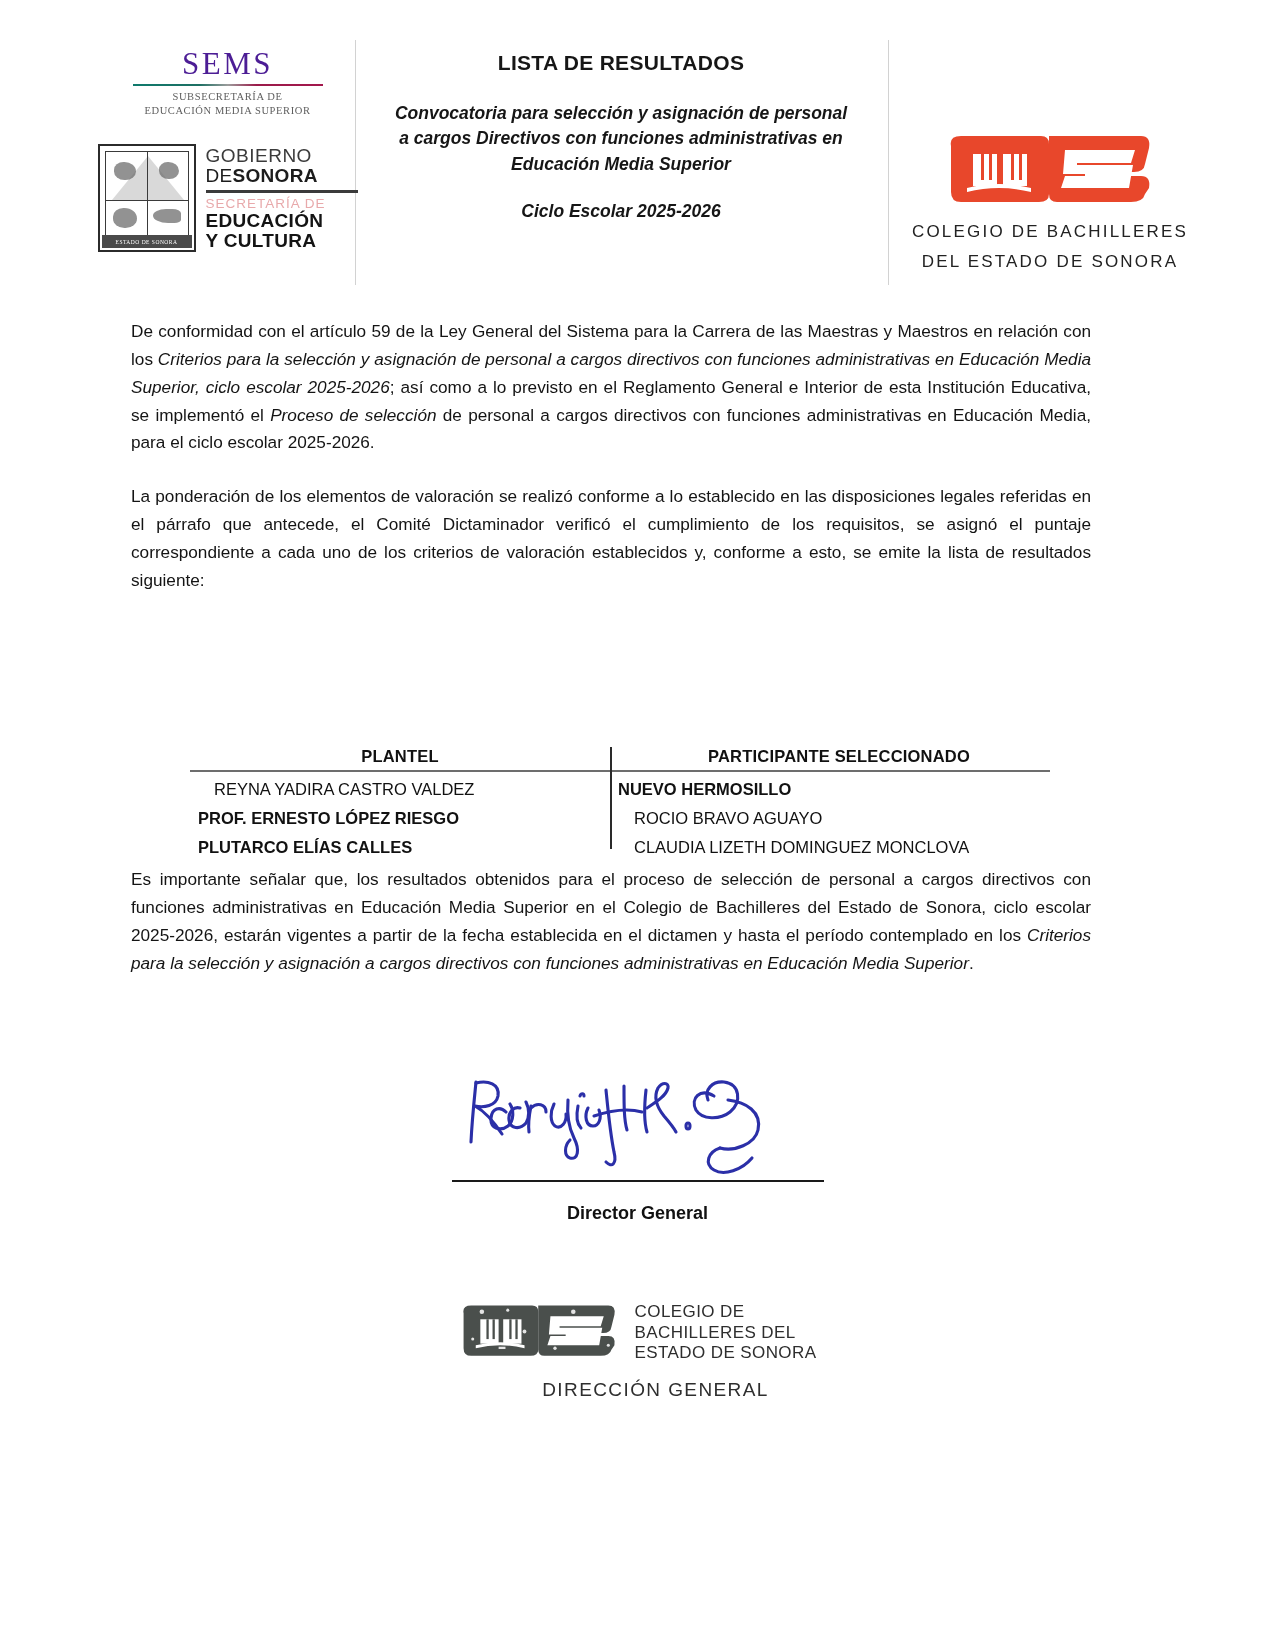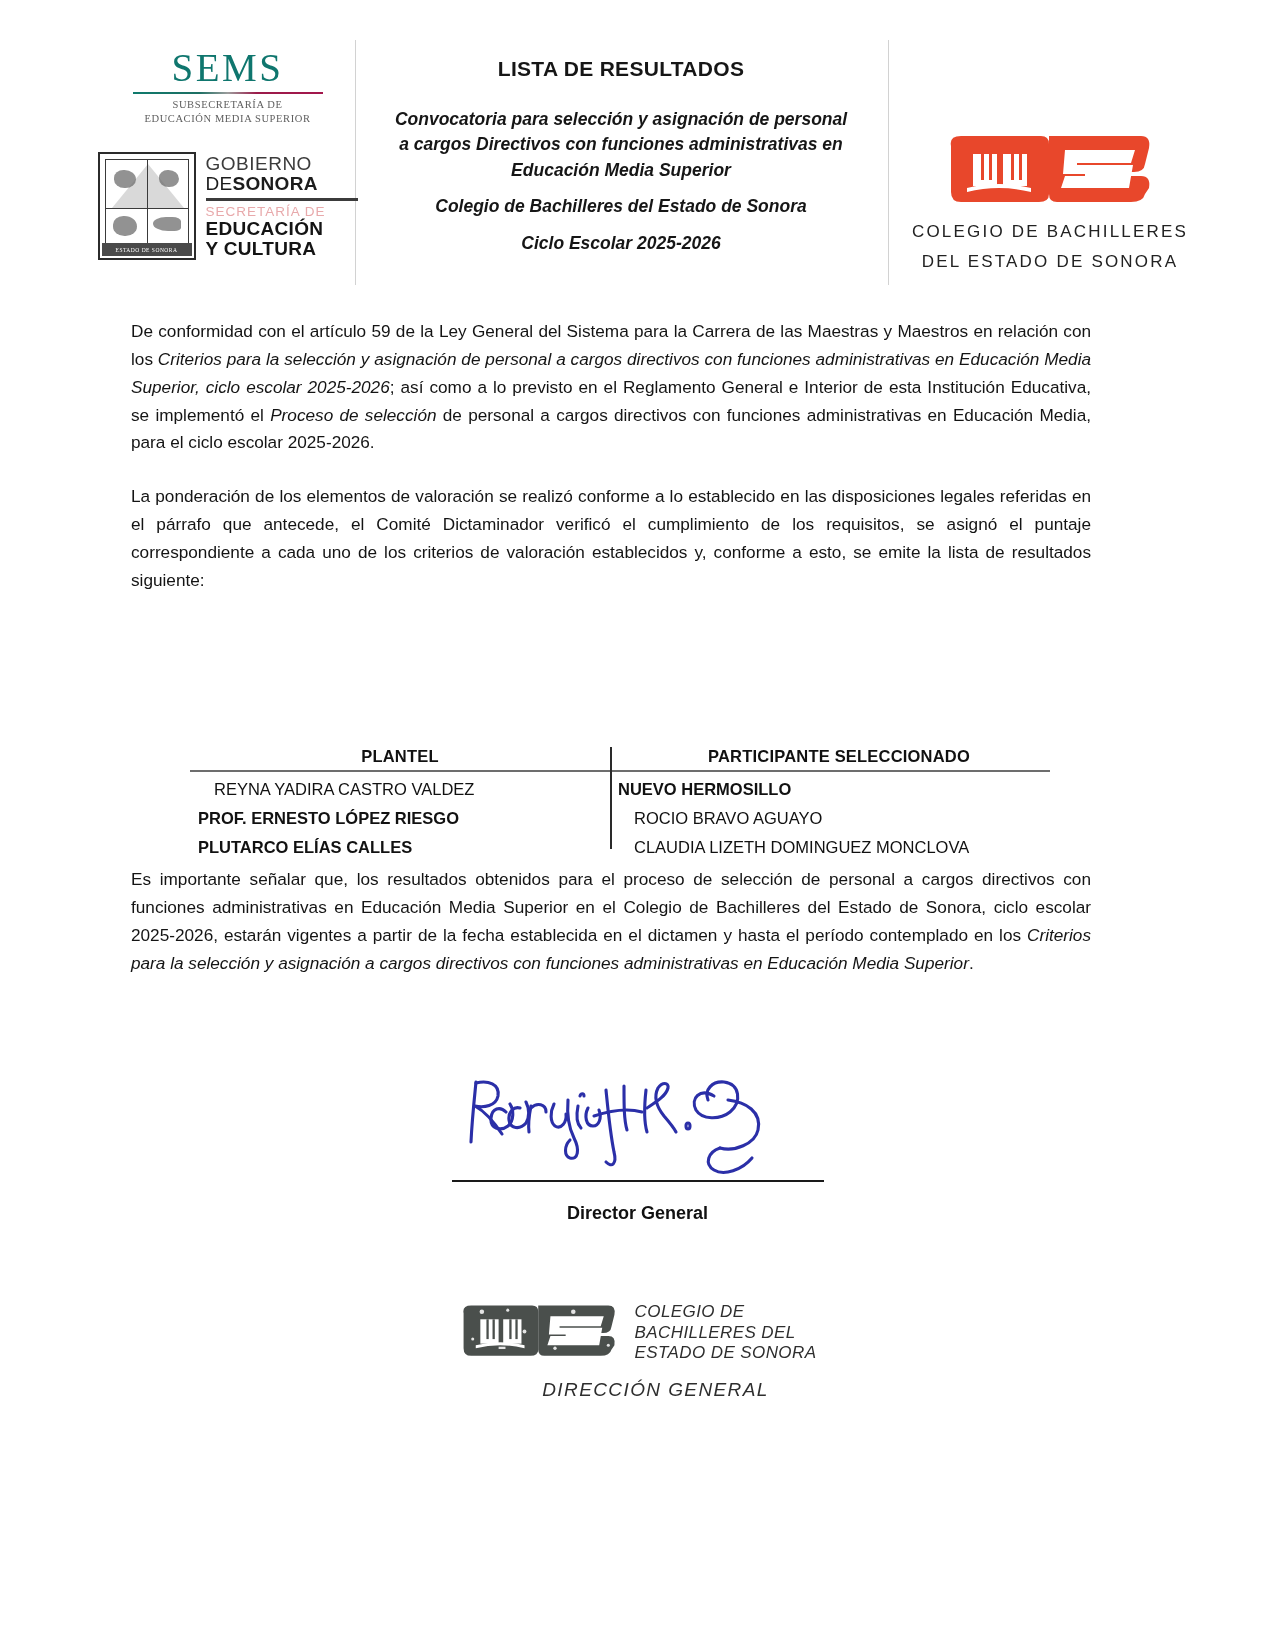--- a/index.html
+++ b/index.html
@@ -35,23 +35,23 @@
     display: flex;
     flex-direction: column;
     align-items: center;
   }
   .sems-block {
     text-align: center;
     width: 215px;
   }
   .sems-word {
     font-family: "Liberation Serif", serif;
-    font-size: 39px;
+    font-size: 31px;
     letter-spacing: 2.5px;
-    color: #0f766e;
+    color: #4c1d95;
     line-height: 1;
   }
   .sems-rule {
     width: 190px;
     height: 2px;
     margin: 5px auto 4px auto;
     background: linear-gradient(to right, #0f7a6c 0%, #1d6f63 35%, #9c9c9c 50%, #9b1b4a 65%, #a3174c 100%);
   }
   .sems-sub {
     font-family: "Liberation Serif", serif;
@@ -140,21 +140,21 @@
     top: 40px;
     height: 245px;
     width: 1px;
     background: #d2d2d2;
   }
   .hdr-div.left  { left: 355px; }
   .hdr-div.right { left: 888px; }
 
   .hdr-center {
     position: absolute;
-    left: 356px; top: 57px;
+    left: 356px; top: 51px;
     width: 530px;
     text-align: center;
   }
   .doc-title {
     font-size: 21px;
     font-weight: bold;
     letter-spacing: .3px;
     color: #161616;
     margin-bottom: 26px;
   }
@@ -276,21 +276,20 @@
     color: #111;
     margin-top: 21px;
   }
 
   
   .footer {
     position: absolute;
     left: 0; top: 1300px;
     width: 1275px;
     text-align: center;
-    font-style: italic;
   }
   .stamp-row {
     display: inline-flex;
     align-items: center;
     gap: 16px;
   }
   .stamp-cap {
     font-size: 17px;
     color: #2e2e2e;
     line-height: 1.22;
@@ -347,21 +346,20 @@
         </div>
       </div>
     </div>
 
     <div class="hdr-center">
       <div class="doc-title">LISTA DE RESULTADOS</div>
       <div class="sub-line">Convocatoria para selección y asignación de personal</div>
       <div class="sub-line">a cargos Directivos con funciones administrativas en</div>
       <div class="sub-line">Educación Media Superior</div>
       <div class="sub-gap"></div>
-      <div class="sub-line">Colegio de Bachilleres del Estado de Sonora</div>
       <div class="sub-gap"></div>
       <div class="sub-line">Ciclo Escolar 2025-2026</div>
     </div>
 
     <div class="hdr-right">
       <svg class="cobach-logo" width="210" height="84" viewBox="0 0 210 84">
         <path d="M6 16 Q4 6 16 6 L96 6 Q104 6 104 14 L104 64 Q104 72 94 72 L16 72 Q6 72 6 62 Z" fill="#E8472B"></path>
         <path d="M104 6 L196 6 Q206 6 204 18 L200 34 Q199 42 189 42 L140 42 L140 46 L196 46 Q206 46 204 58 L200 64 Q198 72 186 72 L112 72 Q104 72 104 64 Z" fill="#E8472B"></path>
         <path d="M28 24 L52 24 L52 56 L28 56 Z" fill="#fff"></path>
         <path d="M58 24 L82 24 L82 56 L58 56 Z" fill="#fff"></path>

